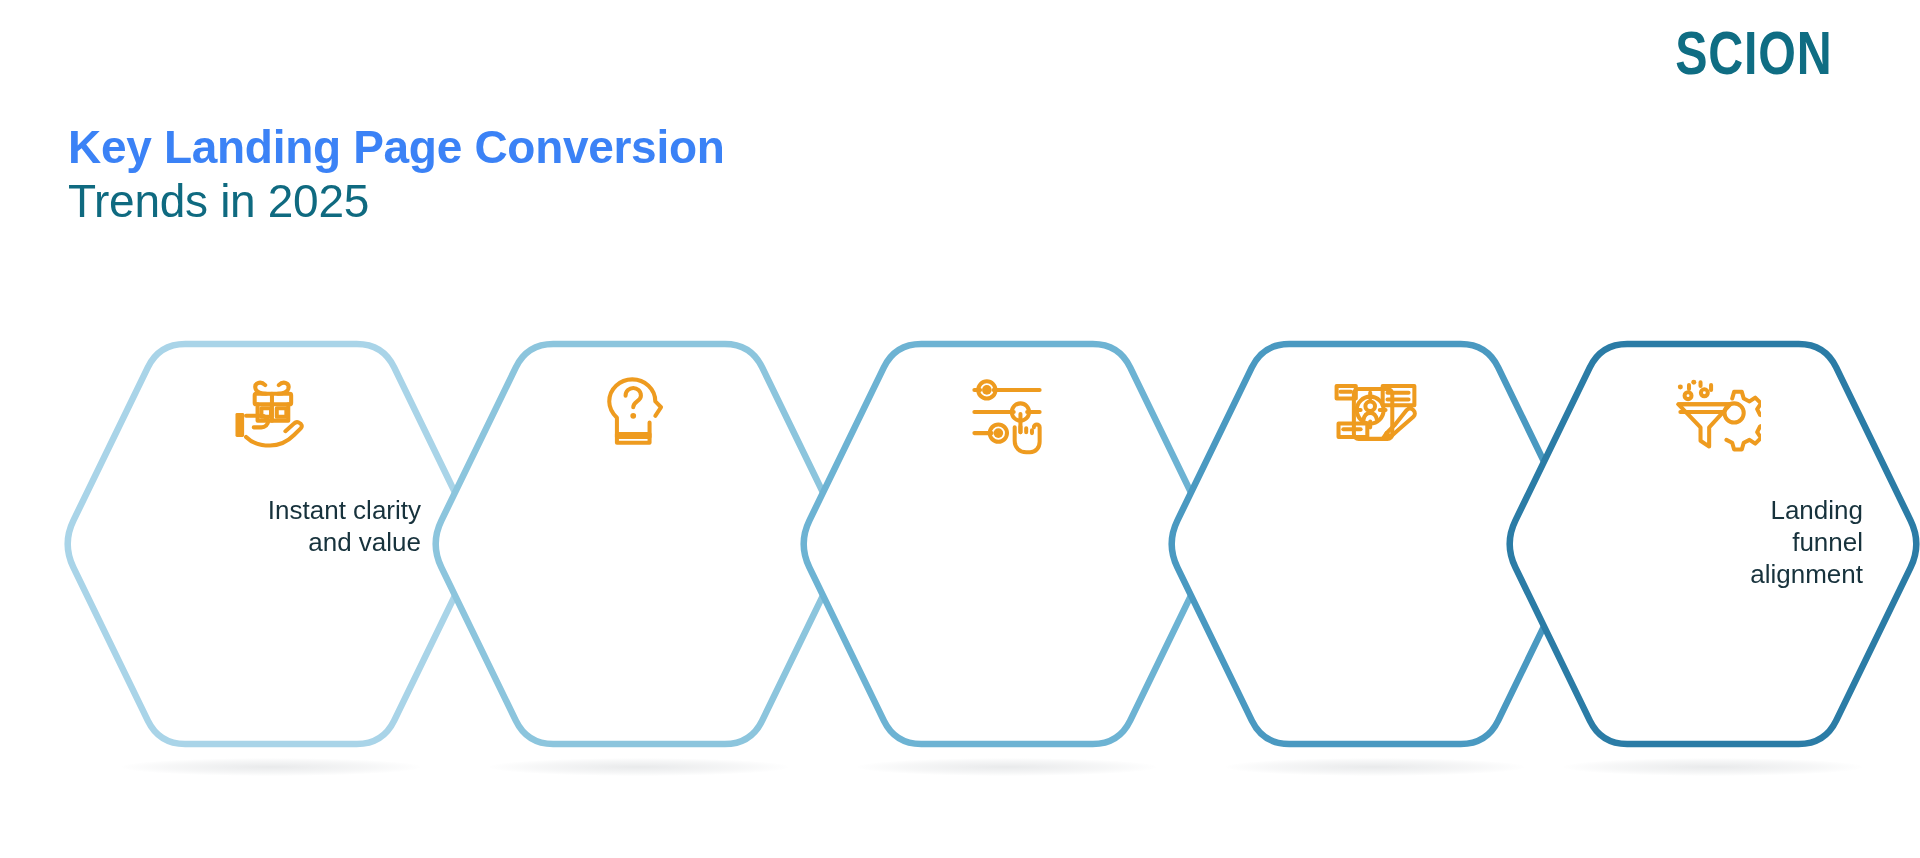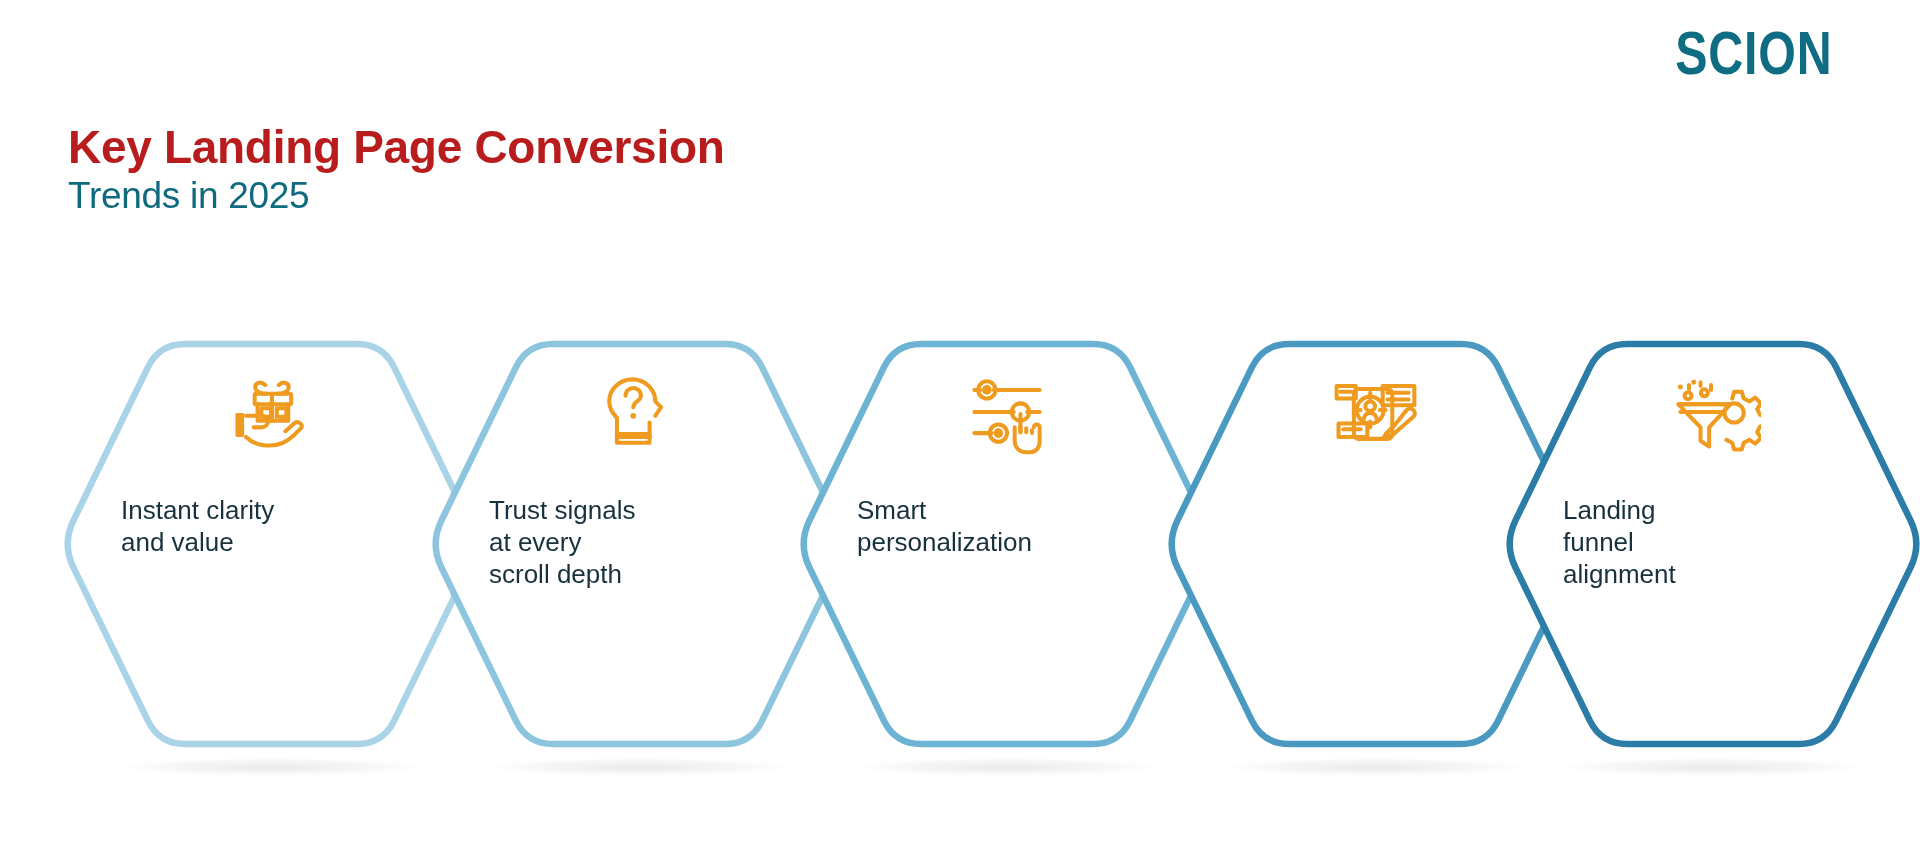--- a/index.html
+++ b/index.html
@@ -15,25 +15,25 @@
     font-size:62px;font-weight:bold;
     color:#0f6d83;letter-spacing:1px;
     transform:scaleX(0.78);transform-origin:right center;
     line-height:1;
   }
   .title-block{
     position:absolute;left:68px;top:120px;
     line-height:1.18;
   }
   .title-line1{
-    font-size:46px;font-weight:bold;color:#b91c1c;
+    font-size:46px;font-weight:bold;color:#3b82f6;
     letter-spacing:-0.3px;white-space:nowrap;
   }
   .title-line2{
-    font-size:37px;font-weight:normal;color:#0f6a80;
+    font-size:46px;font-weight:normal;color:#0f6a80;
     letter-spacing:-0.3px;white-space:nowrap;
   }
   .hex-row{
     position:absolute;left:0;top:338px;width:1920px;height:420px;
   }
   .hex-item{
     position:absolute;top:0;width:430px;height:412px;
   }
   .hex-svg{position:absolute;left:0;top:0;width:430px;height:412px;}
   .ghost-arc{position:absolute;top:120px;width:120px;height:200px;}
@@ -41,21 +41,21 @@
     position:absolute;left:0;top:0;width:430px;height:412px;
     display:flex;flex-direction:column;align-items:center;
     justify-content:flex-start;padding-top:26px;box-sizing:border-box;
     pointer-events:none;
   }
   .hex-icon{
     width:96px;height:96px;display:block;margin-bottom:34px;
   }
   .hex-label{
     font-size:26px;line-height:1.24;color:#17323c;
-    text-align:left;font-weight:normal;width:300px;
+    text-align:right;font-weight:normal;width:300px;
     white-space:pre-line;
   }
   .hex-shadow{
     position:absolute;top:420px;width:300px;height:18px;
     border-radius:50%;
     background:radial-gradient(ellipse at center, rgba(80,90,100,0.13) 0%, rgba(80,90,100,0.05) 48%, rgba(255,255,255,0) 72%);
   }
 </style>
 </head>
 <body>
@@ -101,23 +101,20 @@
       <svg class="hex-svg" viewBox="0 0 430 412">
         <path d="M91.83509132448144,29.38458575209582Q103.2,6 129.2,6L300.8,6Q326.8,6 338.1649086755186,29.38458575209582L412.63509132448144,182.61541424790417Q424,206 412.63509132448144,229.38458575209583L338.1649086755186,382.6154142479042Q326.8,406 300.8,406L129.2,406Q103.2,406 91.83509132448144,382.6154142479042L17.364908675518567,229.38458575209583Q6,206 17.364908675518567,182.61541424790417Z" fill="#ffffff" stroke="#8cc5dd" stroke-width="6.5" stroke-linejoin="round"></path>
       </svg>
       <div class="hex-content">
         <svg viewBox="0 0 100 100" class="hex-icon">
           <path stroke="#ee9b1f" fill="none" stroke-width="4.2" stroke-linecap="round" stroke-linejoin="round" d="M67 54l6-9-6-6c0-13-11-23-24-23S19 26 19 39c0 8 4 13 8 17v20h34V61"></path>
           <rect stroke="#ee9b1f" fill="none" stroke-width="4.2" stroke-linecap="round" stroke-linejoin="round" x="27" y="73" width="34" height="9"></rect>
           <path stroke="#ee9b1f" fill="none" stroke-width="4.2" stroke-linecap="round" stroke-linejoin="round" d="M36 33c0-5 4-8 8-8s8 3 8 8c0 6-8 6-8 12"></path>
           <circle fill="#ee9b1f" stroke="none" cx="44" cy="54" r="3"></circle>
         </svg>
-        <div class="hex-label">Trust signals
-at every
-scroll depth</div>
       </div>
     </div>
     <div class="hex-item" style="left: 792px;">
       <div class="hex-shadow" style="left: 65px;"></div>
       <svg class="ghost-arc" viewBox="0 0 120 200" style="left: 315px;">
         <path d="M40 10 Q4 100 40 190" fill="none" stroke="#eef3f5" stroke-width="7" stroke-linecap="round"></path>
       </svg>
       <svg class="hex-svg" viewBox="0 0 430 412">
         <path d="M91.83509132448144,29.38458575209582Q103.2,6 129.2,6L300.8,6Q326.8,6 338.1649086755186,29.38458575209582L412.63509132448144,182.61541424790417Q424,206 412.63509132448144,229.38458575209583L338.1649086755186,382.6154142479042Q326.8,406 300.8,406L129.2,406Q103.2,406 91.83509132448144,382.6154142479042L17.364908675518567,229.38458575209583Q6,206 17.364908675518567,182.61541424790417Z" fill="#ffffff" stroke="#6db3d3" stroke-width="6.5" stroke-linejoin="round"></path>
       </svg>
@@ -130,22 +127,20 @@
           <path stroke="#ee9b1f" fill="none" stroke-width="4.2" stroke-linecap="round" stroke-linejoin="round" d="M16 50h41"></path>
           <path stroke="#ee9b1f" fill="none" stroke-width="4.2" stroke-linecap="round" stroke-linejoin="round" d="M71 50h13"></path>
           <circle stroke="#ee9b1f" fill="none" stroke-width="4.2" stroke-linecap="round" stroke-linejoin="round" cx="64" cy="50" r="9"></circle>
           <path stroke="#ee9b1f" fill="none" stroke-width="4.2" stroke-linecap="round" stroke-linejoin="round" d="M16 72h18"></path>
           <circle stroke="#ee9b1f" fill="none" stroke-width="4.2" stroke-linecap="round" stroke-linejoin="round" cx="41" cy="72" r="9"></circle>
           <circle fill="#ee9b1f" stroke="none" cx="41" cy="72" r="5"></circle>
           <path stroke="#ee9b1f" fill="none" stroke-width="4.2" stroke-linecap="round" stroke-linejoin="round" d="M64 52v19"></path>
           <path stroke="#ee9b1f" fill="none" stroke-width="4.2" stroke-linecap="round" stroke-linejoin="round" d="M64 71v-6M70 71v-4M76 72v-3"></path>
           <path stroke="#ee9b1f" fill="none" stroke-width="4.2" stroke-linecap="round" stroke-linejoin="round" d="M58 66v14c0 7 5 12 12 12h4c6 0 10-5 10-11V66c0-4-6-4-6 0"></path>
         </svg>
-        <div class="hex-label">Smart
-personalization</div>
       </div>
     </div>
     <div class="hex-item" style="left: 1160px;">
       <div class="hex-shadow" style="left: 65px;"></div>
       <svg class="ghost-arc" viewBox="0 0 120 200" style="left: 315px;">
         <path d="M40 10 Q4 100 40 190" fill="none" stroke="#eef3f5" stroke-width="7" stroke-linecap="round"></path>
       </svg>
       <svg class="hex-svg" viewBox="0 0 430 412">
         <path d="M91.83509132448144,29.38458575209582Q103.2,6 129.2,6L300.8,6Q326.8,6 338.1649086755186,29.38458575209582L412.63509132448144,182.61541424790417Q424,206 412.63509132448144,229.38458575209583L338.1649086755186,382.6154142479042Q326.8,406 300.8,406L129.2,406Q103.2,406 91.83509132448144,382.6154142479042L17.364908675518567,229.38458575209583Q6,206 17.364908675518567,182.61541424790417Z" fill="#ffffff" stroke="#4a99c1" stroke-width="6.5" stroke-linejoin="round"></path>
       </svg>

